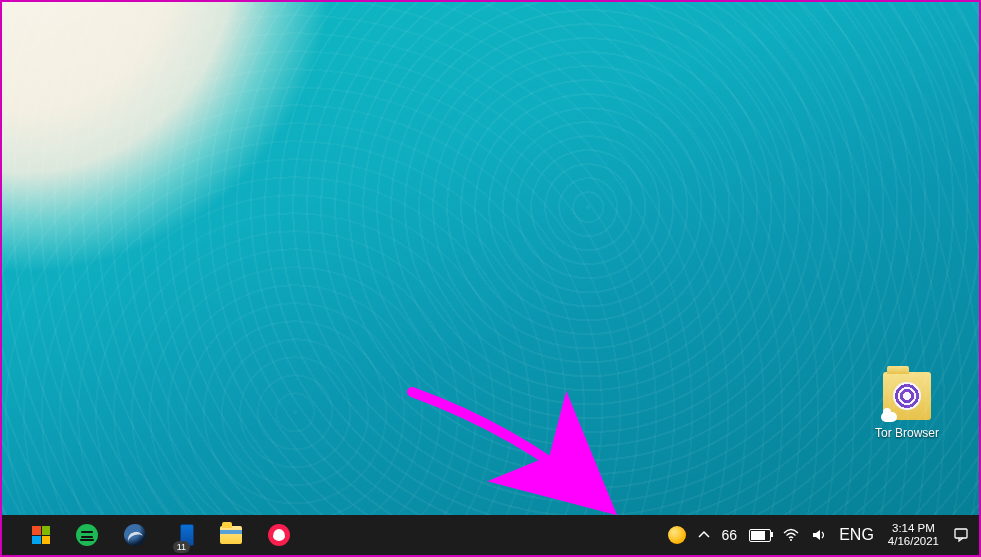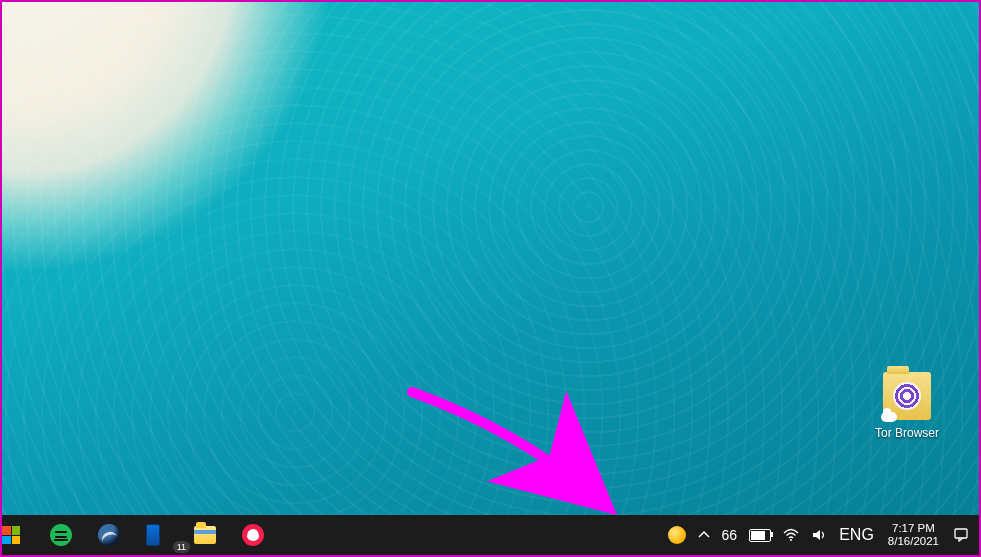--- a/index.html
+++ b/index.html
@@ -82,21 +82,21 @@
     height: 40px;
     background: #1c1c1c;
     display: flex;
     align-items: center;
     color: #fff;
     font-size: 12px;
   }
   .tb-left { display:flex; align-items:center; height:100%; }
   .tb-btn {
     width: 48px; height: 40px;
-    display:flex; align-items:center; justify-content:flex-start;
+    display:flex; align-items:center; justify-content:flex-end;
     cursor:pointer;
     position:relative;
   }
   .tb-spacer { flex: 1 1 auto; }
   .tb-right { display:flex; align-items:center; height:100%; padding-right:4px;}
   .tray-btn{
     height:44px; display:flex; align-items:center; justify-content:center;
     padding:0 6px; cursor:pointer; color:#fff;
   }
   .win-logo { width:18px; height:18px; display:grid; grid-template:repeat(2,1fr)/repeat(2,1fr); gap:1px;}
@@ -219,22 +219,22 @@
       <div class="tray-btn speaker">
         <svg viewBox="0 0 16 16">
           <path d="M2 6h3l4-3v10l-4-3H2z" fill="#fff"></path>
           <path d="M11 5q3 3 0 6" stroke="#fff" stroke-width="1.2" fill="none"></path>
         </svg>
       </div>
       <div class="tray-btn lang">
         <span>ENG</span>
       </div>
       <div class="clock">
-        <div>7:17 PM</div>
-        <div>8/16/2021</div>
+        <div>3:14 PM</div>
+        <div>4/16/2021</div>
       </div>
       <div class="tray-btn notif">
         <svg viewBox="0 0 16 16">
           <rect x="2" y="2" width="12" height="9" rx="1" fill="none" stroke="#fff" stroke-width="1.3"></rect>
           <path d="M6 11 L6 14 L10 11" fill="none" stroke="#fff" stroke-width="1.3"></path>
         </svg>
       </div>
     </div>
   </div>
 </div>

